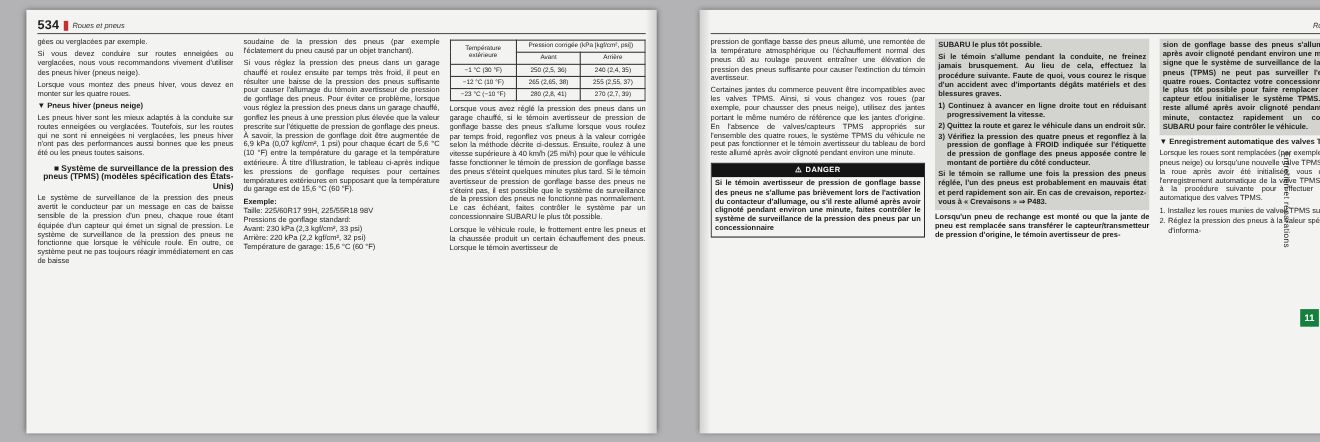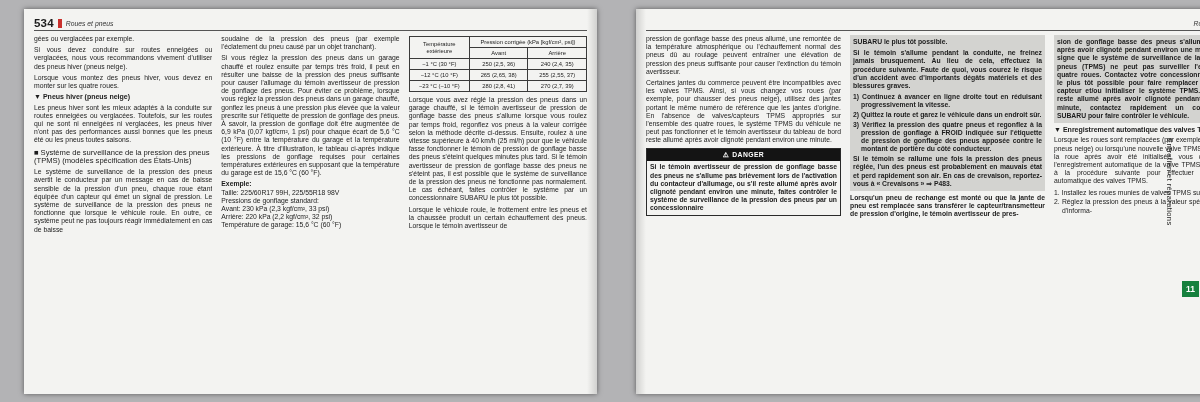--- a/index.html
+++ b/index.html
@@ -32,21 +32,21 @@
   .header-title { font-size:6.8px; font-style:italic; color:#333; }
   .header-rule { height:1px; background:#555; margin:1px 10px 4px; }
 
   .cols { display:flex; gap:9px; padding:0 10px; height:341px; overflow:hidden; }
   .page-right .cols { padding-right:34px; }
   .col { flex:1; font-size:6.8px; line-height:8.2px; text-align:justify; overflow:hidden; }
   .p { margin-bottom:3px; }
   .line { margin-bottom:0; text-align:left; }
   .b { font-weight:bold; }
   .h-sub  { font-weight:bold; font-size:7px;   line-height:8.4px; margin:3px 0 2px; text-align:left; }
-  .h-main { font-weight:normal; font-size:7.6px; line-height:8.8px; margin:4px 0 2px; text-align:left; }
+  .h-main { font-weight:bold; font-size:7.6px; line-height:8.8px; margin:4px 0 2px; text-align:right; }
   .marker { margin-right:2px; }
 
   .ptable { width:100%; border-collapse:collapse; font-size:5.8px; line-height:7px; margin:1px 0 4px; }
   .ptable th, .ptable td { border:0.8px solid #3a3a3a; padding:1.5px 1px; text-align:center; vertical-align:middle; font-weight:normal; }
   .ptable .c1 { width:34%; }
 
   .danger { border:0.9px solid #2a2a2a; margin-top:3px; }
   .danger-bar { background:#141414; color:#fff; display:flex; align-items:center; justify-content:center;
                 gap:3px; font-weight:bold; font-size:6.8px; padding:2px 0; letter-spacing:.4px; }
   .danger-body { padding:2.5px 3px; font-weight:bold; }

